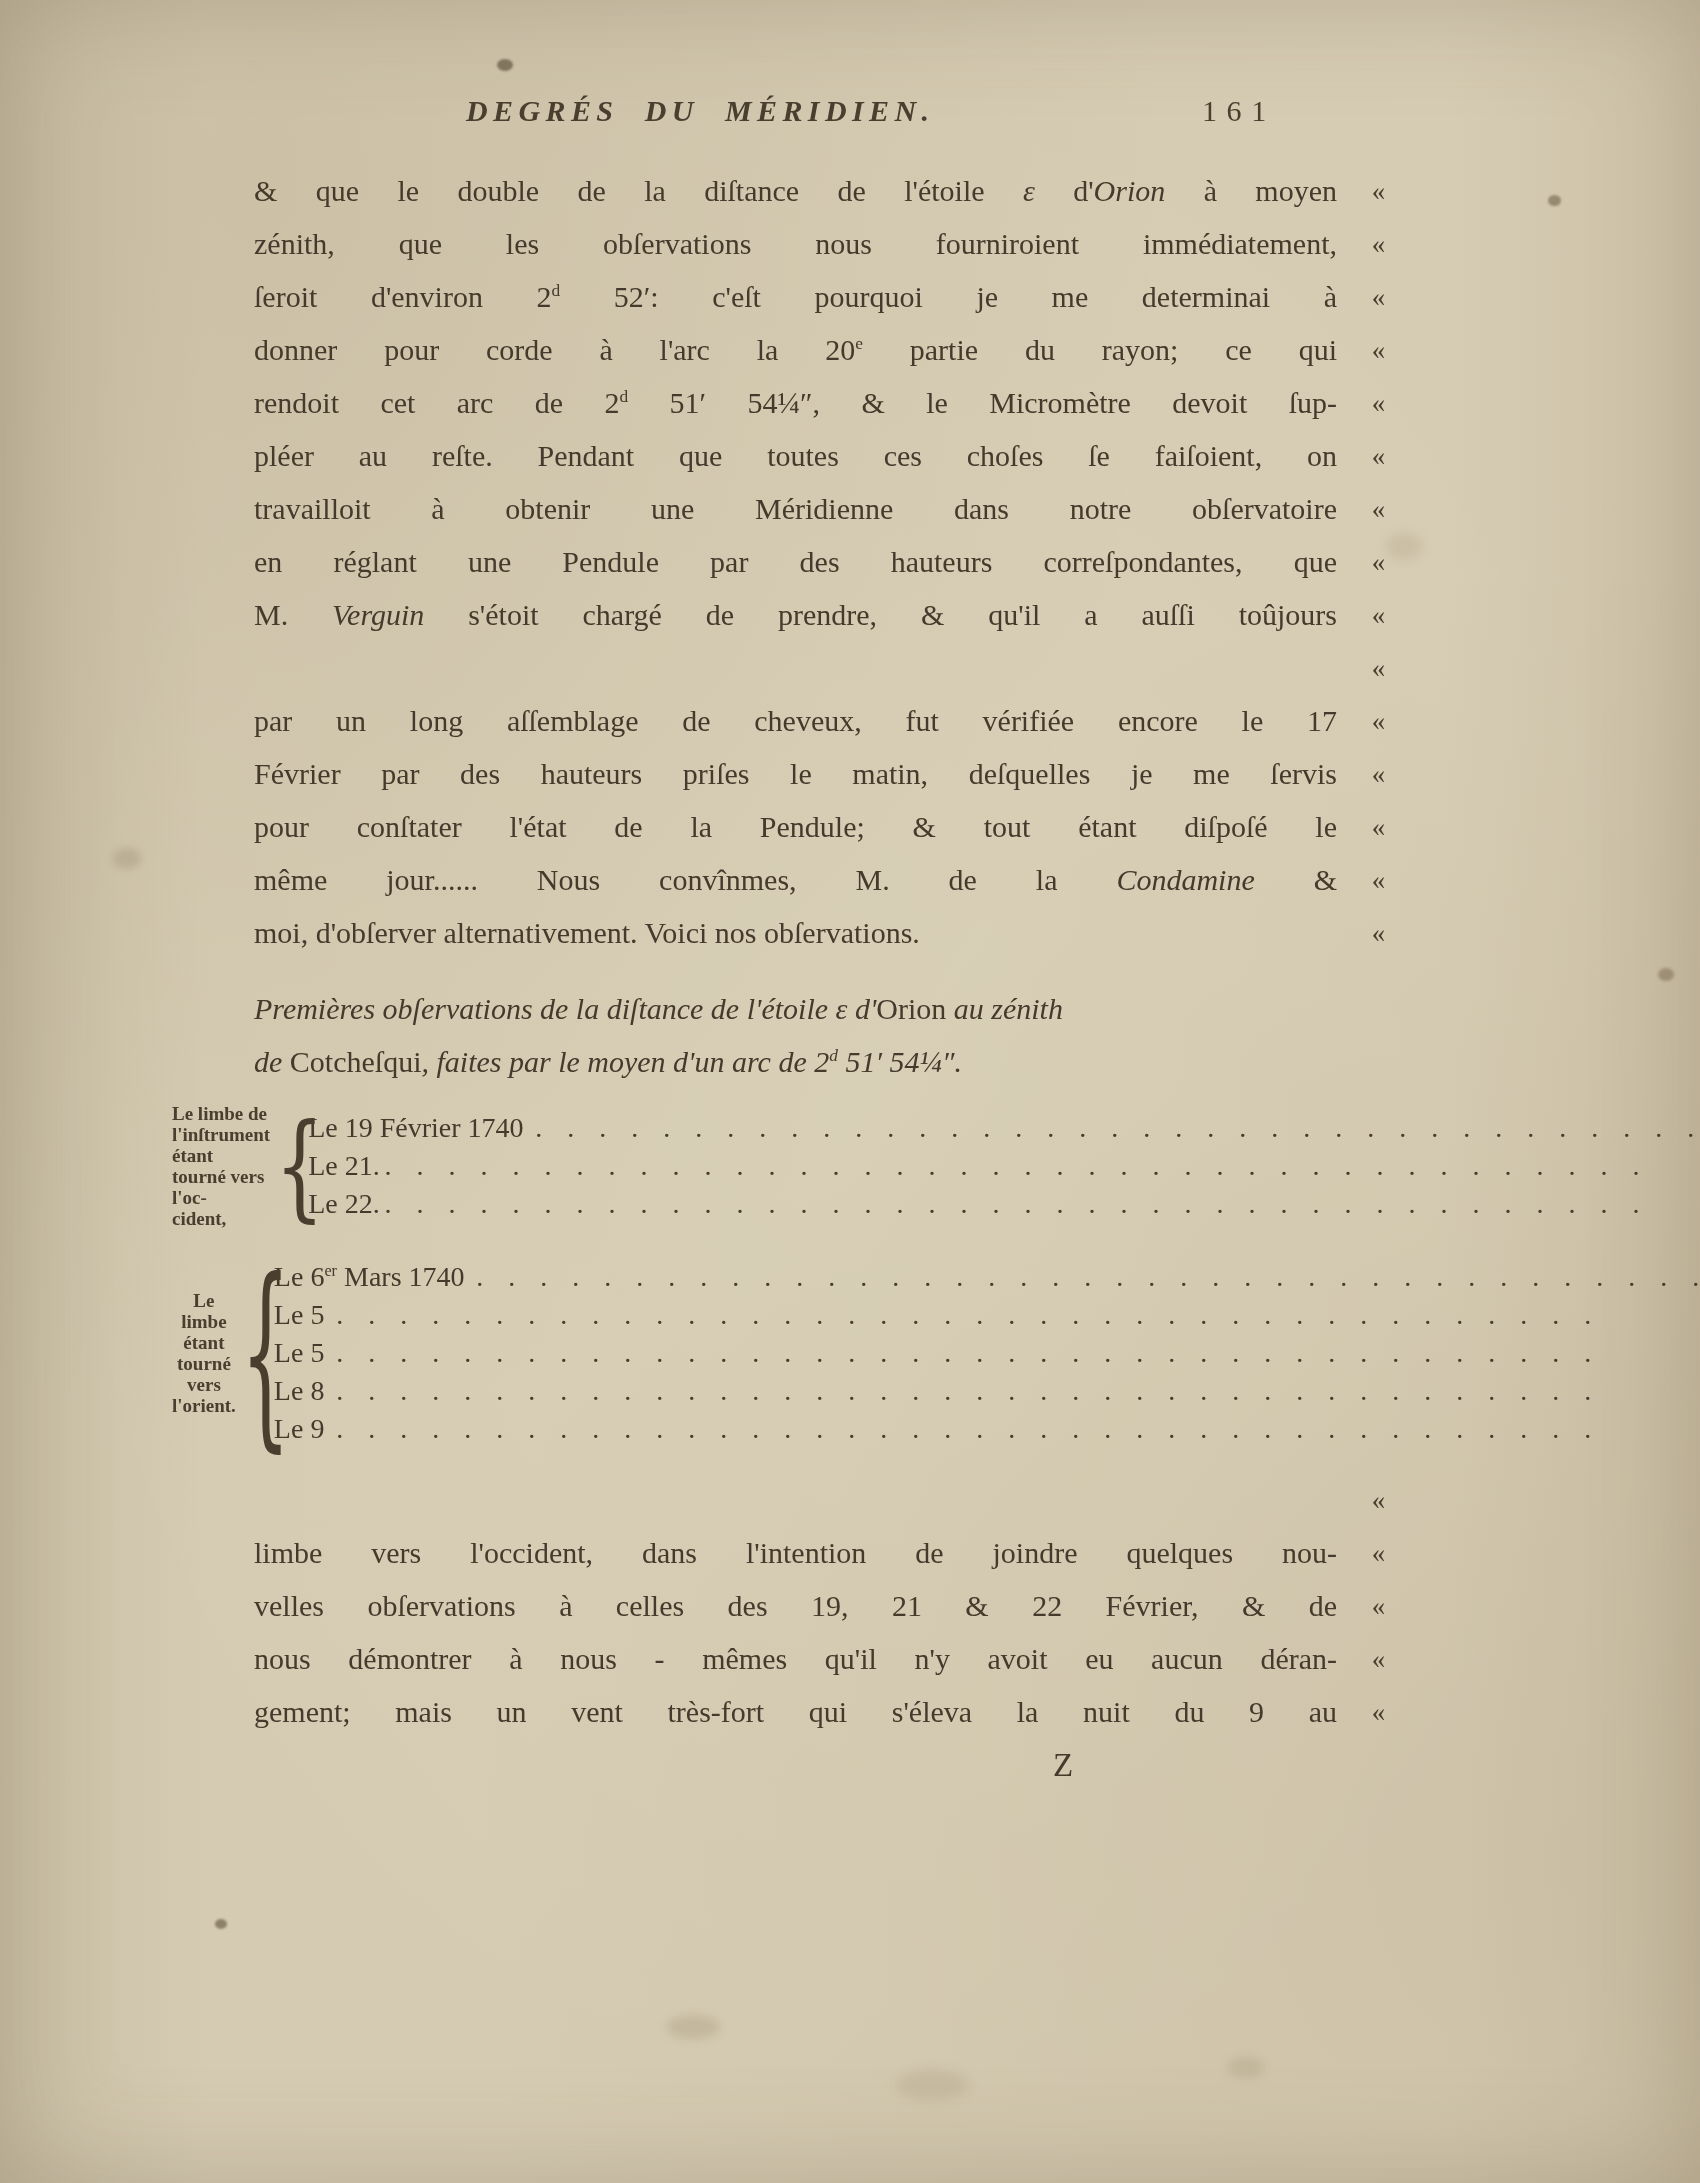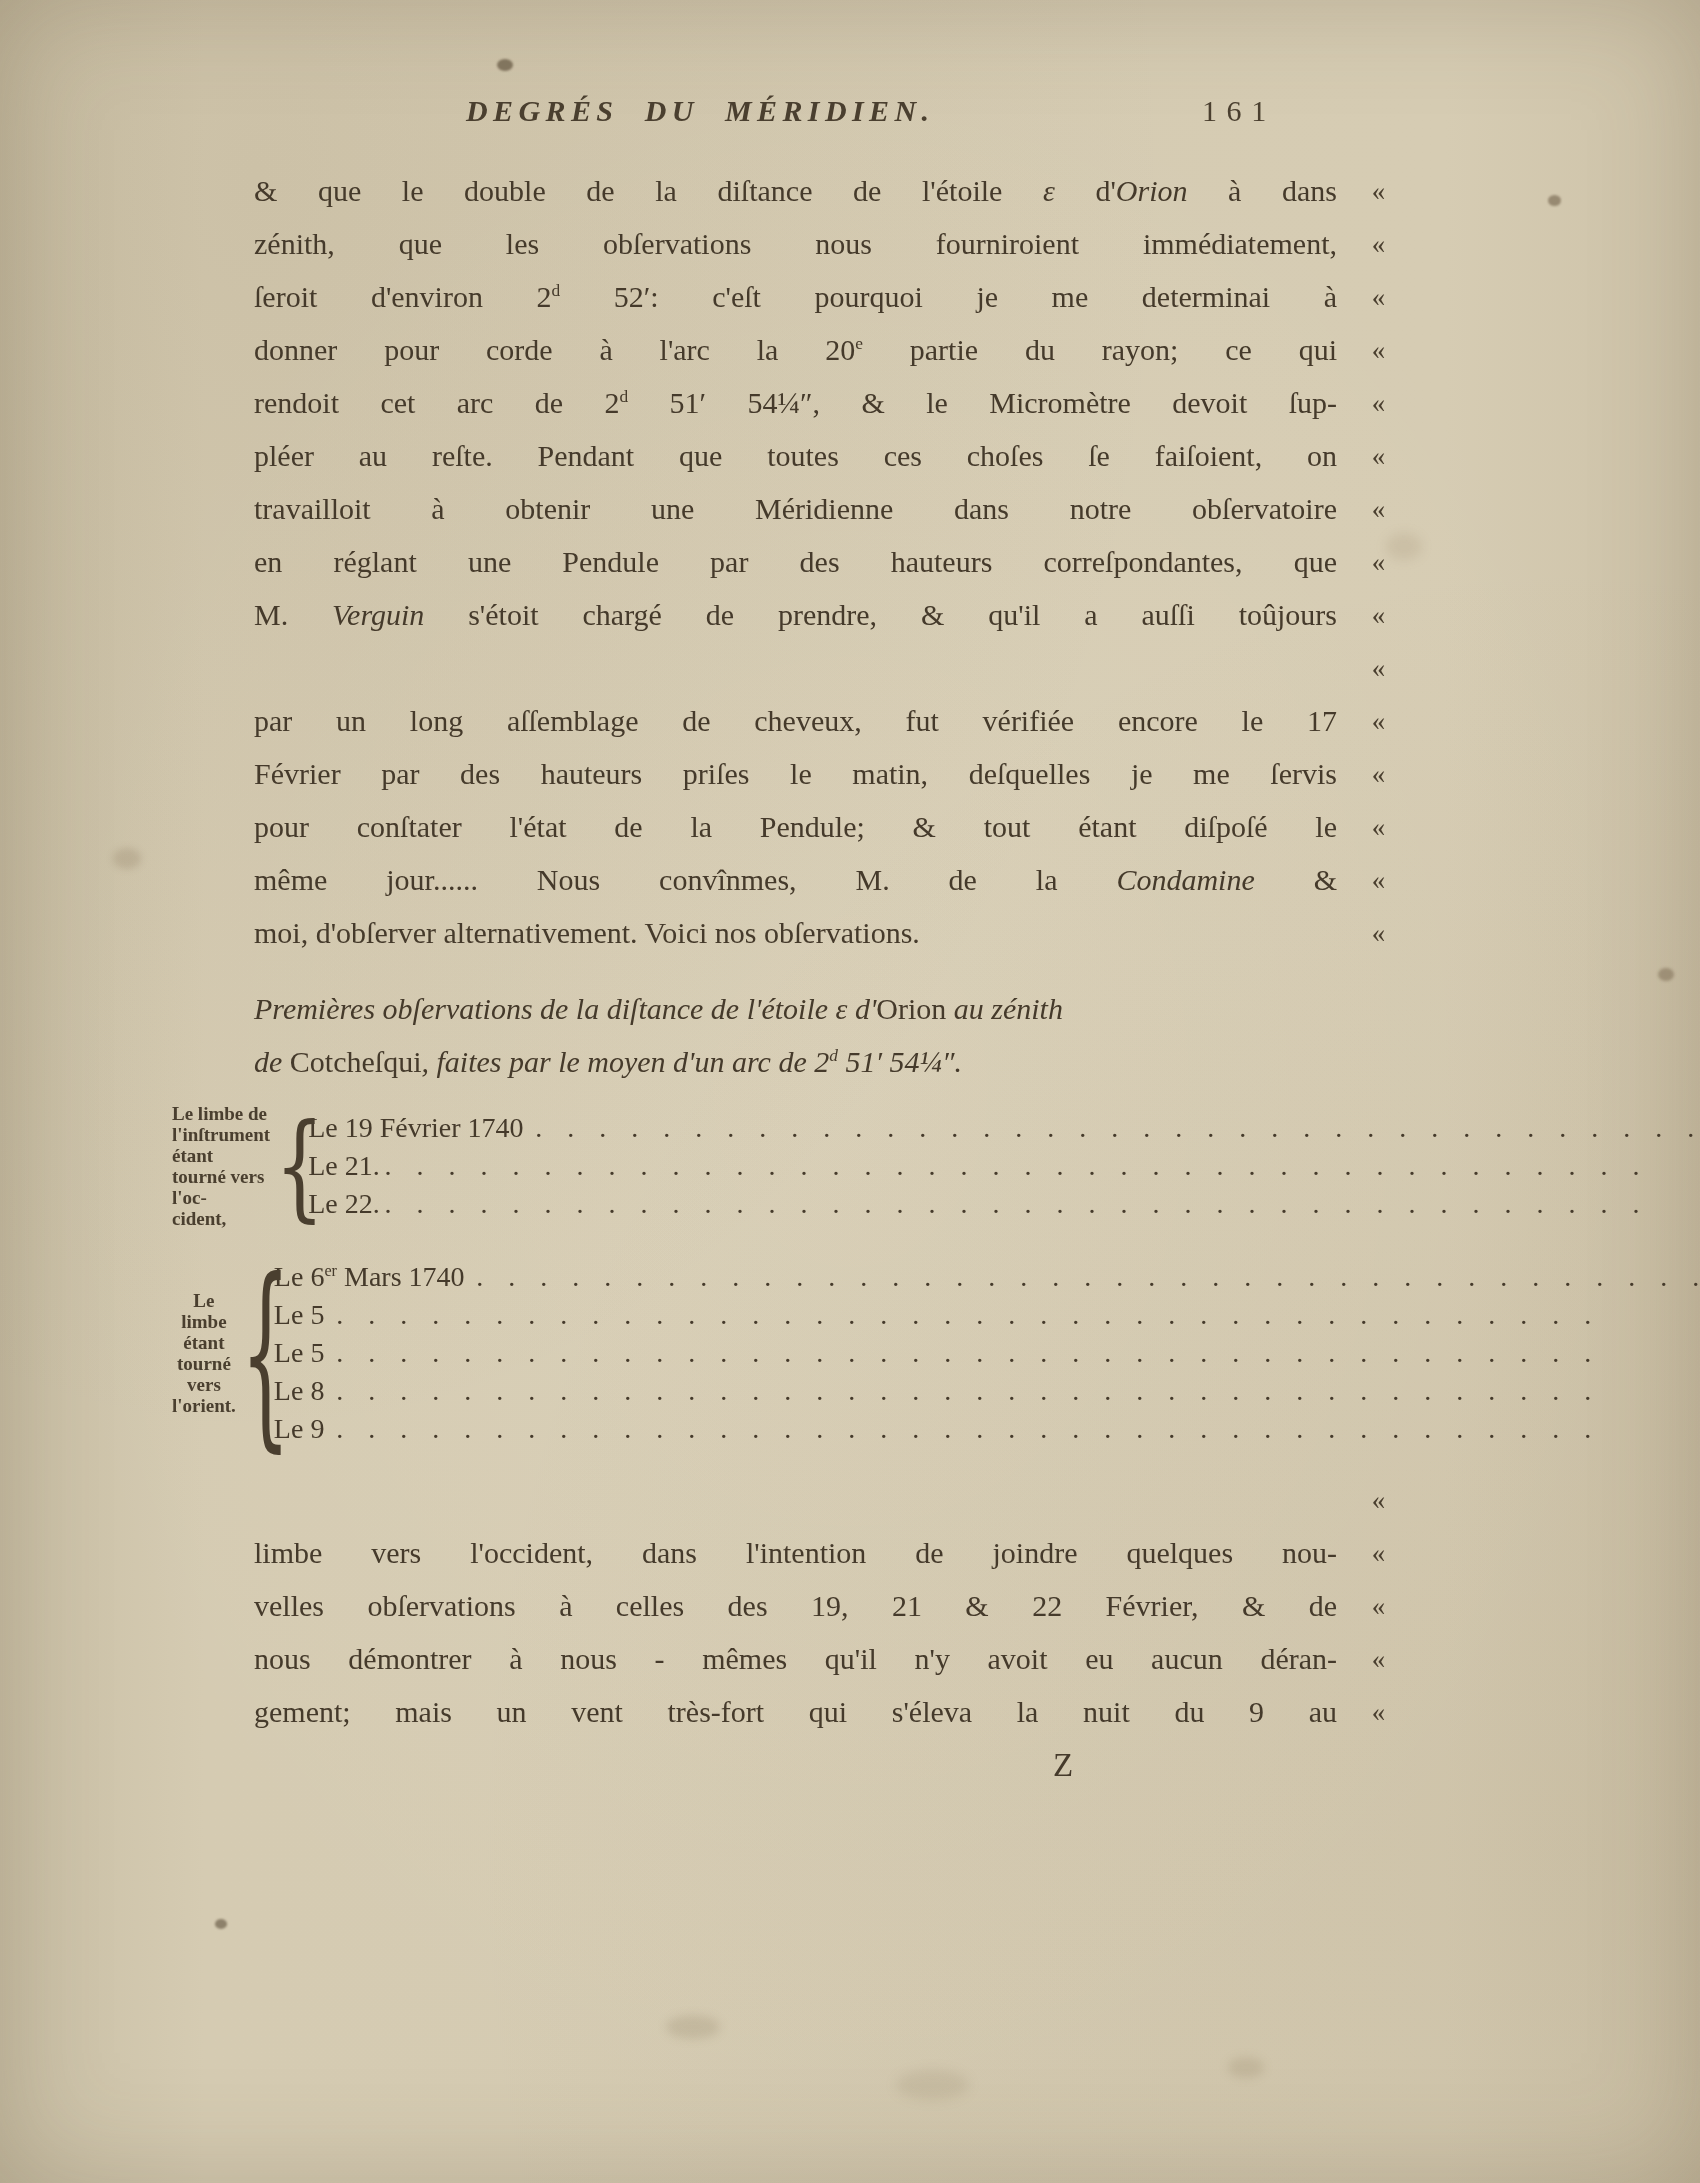--- a/index.html
+++ b/index.html
@@ -78,21 +78,21 @@
   <div class="stain s8"></div>
   <div class="stain s9"></div>
 
   <div class="content">
     <div class="header">
       <span class="title">DEGRÉS DU MÉRIDIEN.</span>
       <span class="pageno">161</span>
     </div>
 
     <div class="para" id="para1">
-        <div class="line"><span><span>&amp; que le double de la diſtance de l'étoile </span><span class="it">ε</span><span> d'</span><span class="it">Orion</span><span> à dans</span></span><span class="quote">«</span></div>
+        <div class="line"><span><span>&amp; que le double de la diſtance de l'étoile </span><span class="it">ε</span><span> d'</span><span class="it">Orion</span><span> à moyen</span></span><span class="quote">«</span></div>
         <div class="line"><span><span>zénith, que les obſervations nous fourniroient immédiatement,</span></span><span class="quote">«</span></div>
         <div class="line"><span><span>ſeroit d'environ 2</span><span class="sup">d</span><span> 52′: c'eſt pourquoi je me determinai à</span></span><span class="quote">«</span></div>
         <div class="line"><span><span>donner pour corde à l'arc la 20</span><span class="sup">e</span><span> partie du rayon; ce qui</span></span><span class="quote">«</span></div>
         <div class="line"><span><span>rendoit cet arc de 2</span><span class="sup">d</span><span> 51′ 54¼″, &amp; le Micromètre devoit ſup-</span></span><span class="quote">«</span></div>
         <div class="line"><span><span>pléer au reſte. Pendant que toutes ces choſes ſe faiſoient, on</span></span><span class="quote">«</span></div>
         <div class="line"><span><span>travailloit à obtenir une Méridienne dans notre obſervatoire</span></span><span class="quote">«</span></div>
         <div class="line"><span><span>en réglant une Pendule par des hauteurs correſpondantes, que</span></span><span class="quote">«</span></div>
         <div class="line"><span><span>M. </span><span class="it">Verguin</span><span> s'étoit chargé de prendre, &amp; qu'il a auſſi toûjours</span></span><span class="quote">«</span></div>
         <div class="line"><span class="quote">«</span></div>
         <div class="line"><span><span>par un long aſſemblage de cheveux, fut vérifiée encore le 17</span></span><span class="quote">«</span></div>

